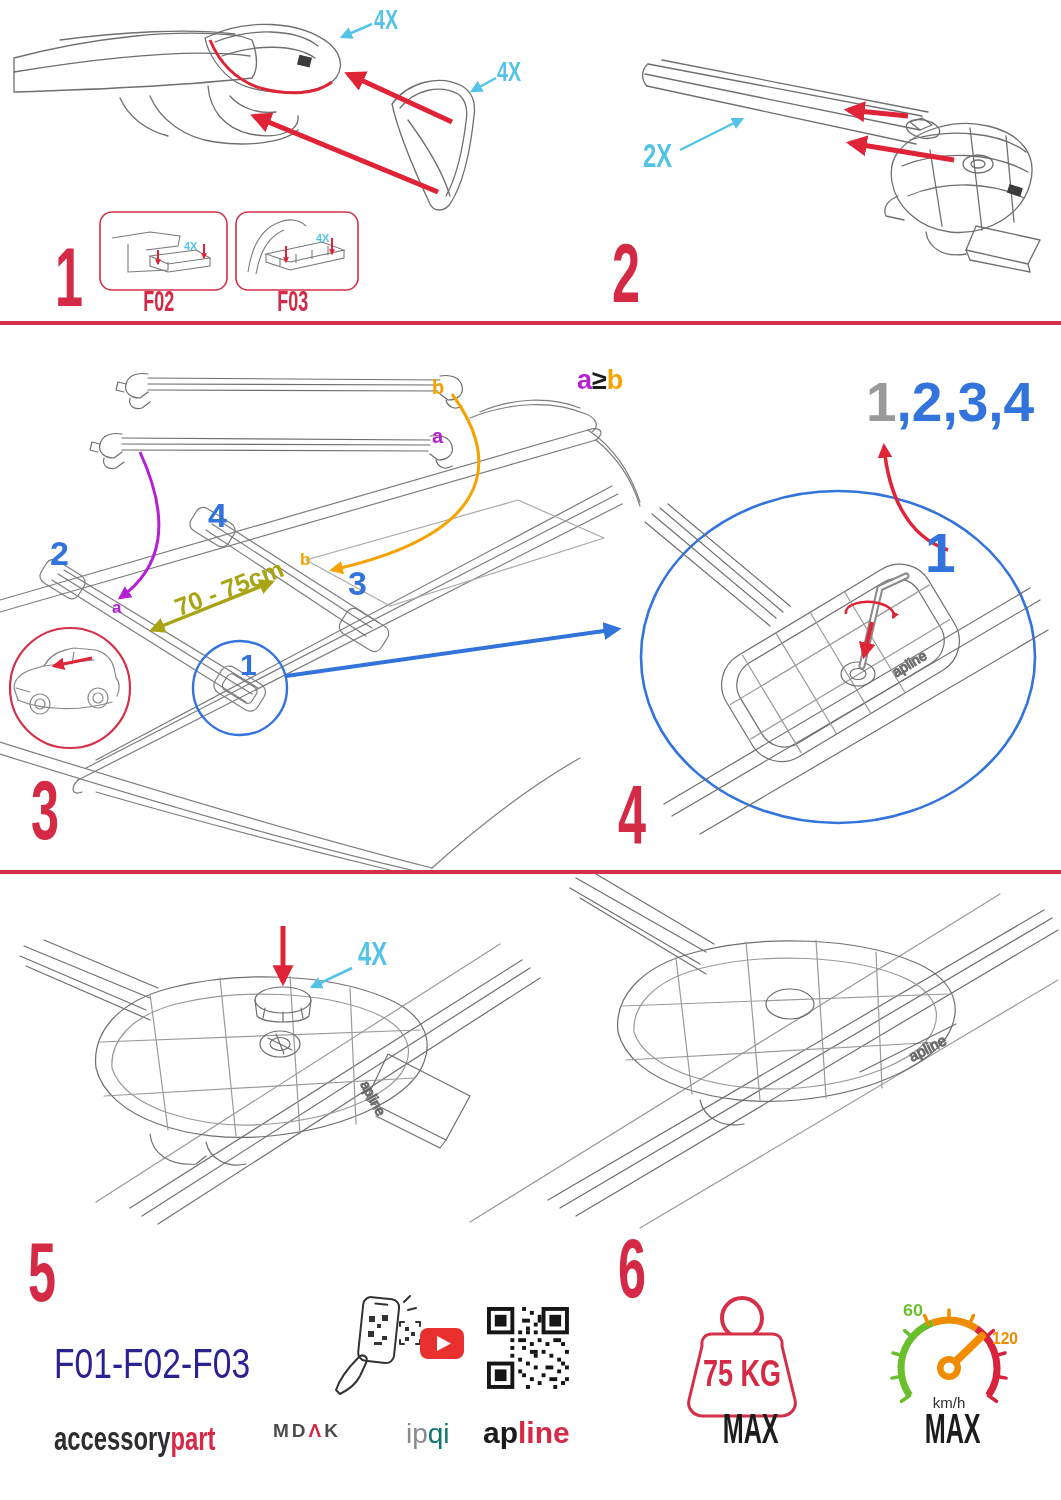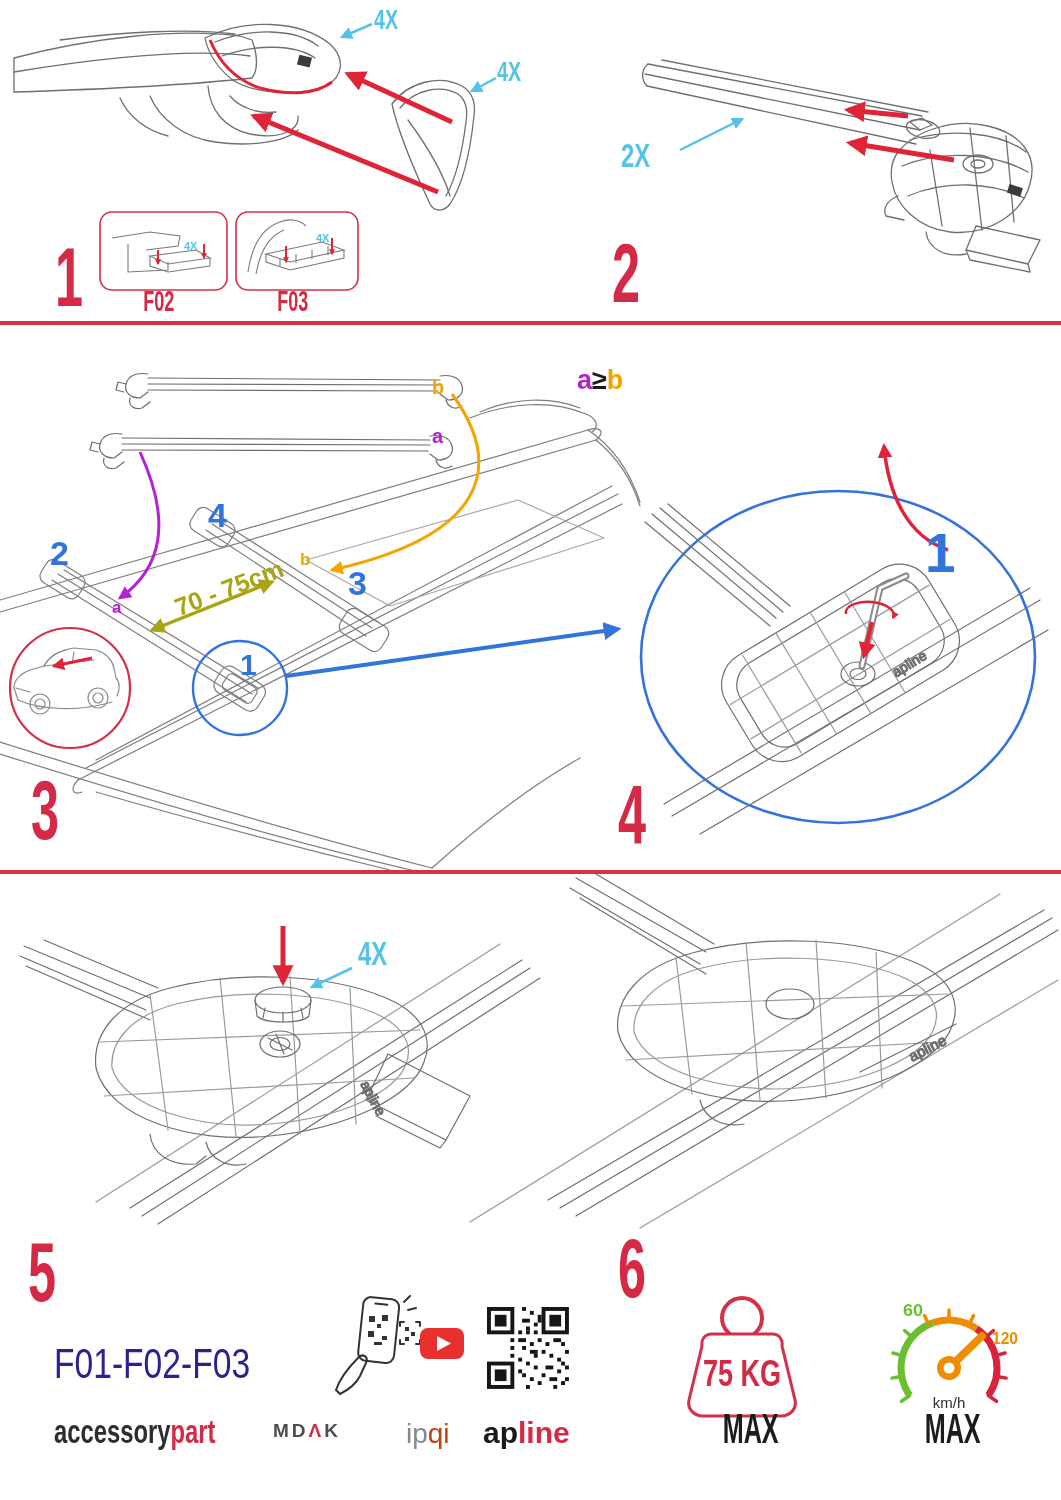--- a/index.html
+++ b/index.html
@@ -12,21 +12,21 @@
   .sq7{display:inline-block;transform:scaleX(.7);transform-origin:0 0;white-space:nowrap;}
   .cyan{color:#55c3e8;font-weight:700;font-size:30px;line-height:1;}
   .bluelab{color:#3273dc;font-weight:700;line-height:1;}
   .boxlab{color:#d42a46;font-weight:700;font-size:30px;line-height:1;text-align:left;}
   .boxlab .sq{transform-origin:50% 0;}
   .rule{font-weight:700;font-size:27px;line-height:1;}
   .dist{color:#a9a414;font-weight:700;font-size:25px;line-height:1;
         transform:rotate(-21deg);transform-origin:0 50%;white-space:nowrap;}
   .seq{font-weight:700;font-size:55px;line-height:1;letter-spacing:0px;}
   .code{color:#2b2291;font-weight:400;font-size:42px;line-height:1;}
-  .brand{font-size:34px;font-weight:700;line-height:1;color:#2d2d2d;}
+  .brand{font-size:34px;font-weight:700;line-height:1;color:#2d2d2d;margin-top:7px;}
   .maxlab{font-weight:700;font-size:42px;line-height:1;color:#1c1c1c;text-align:right;}
   .maxlab .sq{transform-origin:50% 0;}
   svg{display:block;}
   svg text{font-family:"Liberation Sans",sans-serif;}
 </style>
 </head>
 <body>
 
 <div class="page">
 
@@ -144,21 +144,21 @@
       <path d="M436,250 L440,260 L500,272 L498,264"></path>
     </g>
     <rect x="478" y="186" width="14" height="9" fill="#3b3b3b" transform="rotate(18 485 190)"></rect>
     <g stroke="#e02438" fill="none" stroke-width="5">
       <path d="M378,116 L318,110" marker-end="url(#ar-red)"></path>
       <path d="M424,160 L320,143" marker-end="url(#ar-red)"></path>
     </g>
     <path d="M150,150 L212,119" stroke="#55c3e8" stroke-width="2.5" fill="none" marker-end="url(#ar-cyan)"></path>
   </svg>
 
-  <div class="abs cyan" style="left:621px;top:138px;font-size:34px"><span class="sq7">2X</span></div>
+  <div class="abs cyan" style="left:643px;top:138px;font-size:34px"><span class="sq7">2X</span></div>
   <div class="abs num" style="left:612px;top:231px"><span class="sq">2</span></div>
 
   <div class="divider" style="top:321px"></div>
 
   <svg class="abs" style="left:0;top:322px" width="1061" height="550" viewBox="0 0 1061 550">
 
     <g stroke="#6f6f6f" stroke-width="1.2" fill="none" stroke-linejoin="round" stroke-linecap="round">
       <path d="M148,56 L440,58 M148,62 L440,63 M148,68 L438,69"></path>
       <path d="M148,52 C136,50 128,54 126,62 C124,70 130,76 140,76 L148,70"></path>
       <path d="M130,76 C128,84 134,88 142,86 L150,80"></path>
@@ -254,20 +254,21 @@
   <div class="abs rule" style="left:577px;top:367px"><span style="color:#b520d4">a</span><span style="color:#1c1c1c">≥</span><span style="color:#f4a300">b</span></div>
   <div class="abs" style="left:432px;top:376px;color:#f4a300;font-weight:700;font-size:20px">b</div>
   <div class="abs" style="left:432px;top:425px;color:#b520d4;font-weight:700;font-size:20px">a</div>
   <div class="abs bluelab" style="left:50px;top:536px;font-size:34px">2</div>
   <div class="abs bluelab" style="left:208px;top:498px;font-size:34px">4</div>
   <div class="abs bluelab" style="left:348px;top:566px;font-size:34px">3</div>
   <div class="abs bluelab" style="left:240px;top:650px;font-size:30px">1</div>
   <div class="abs" style="left:112px;top:598px;color:#b520d4;font-weight:700;font-size:17px">a</div>
   <div class="abs" style="left:300px;top:550px;color:#f4a300;font-weight:700;font-size:17px">b</div>
   <div class="abs dist" style="left:176px;top:596px">70 - 75cm</div>
+  <div class="abs seq" style="left:866px;top:375px"><span style="color:#9a9a9a">1</span><span style="color:#3273dc">,2,3,4</span></div>
   <div class="abs bluelab" style="left:925px;top:526px;font-size:55px">1</div>
   <div class="abs num" style="left:31px;top:768px"><span class="sq">3</span></div>
   <div class="abs num" style="left:618px;top:773px"><span class="sq">4</span></div>
 
   <div class="divider" style="top:870px"></div>
 
   <svg class="abs" style="left:0;top:872px" width="1061" height="628" viewBox="0 0 1061 628">
 
     <g stroke="#6f6f6f" stroke-width="1.2" fill="none" stroke-linejoin="round" stroke-linecap="round">
       <path d="M24,74 L150,126 M20,84 L146,138 M26,94 L150,148 M44,68 L158,116"></path>
@@ -424,19 +425,19 @@
   </svg>
 
   <div class="abs cyan" style="left:358px;top:936px;font-size:34px"><span class="sq7">4X</span></div>
   <div class="abs num" style="left:28px;top:1230px"><span class="sq">5</span></div>
   <div class="abs num" style="left:618px;top:1226px"><span class="sq">6</span></div>
 
   <div class="abs code" style="left:54px;top:1343px"><span class="sq" style="transform:scaleX(.8)">F01-F02-F03</span></div>
 
   <div class="abs brand" style="left:54px;top:1414px"><span class="sq7"><span style="color:#2d2d2d">accessory</span><span style="color:#d42a46">part</span></span></div>
   <div class="abs" style="left:273px;top:1420px;font-size:19px;font-weight:700;letter-spacing:3px;color:#4d4d4f"><span>MD</span><span style="color:#d42a46">Λ</span><span>K</span></div>
-  <div class="abs" style="left:406px;top:1418px;font-size:28px;color:#87898c"><span>ip</span><span style="color:#c2410c">qi</span></div>
+  <div class="abs" style="left:406px;top:1418px;font-size:28px;color:#87898c"><span>ip</span><span style="color:#0f766e">qi</span></div>
   <div class="abs" style="left:483px;top:1416px;font-size:30px;font-weight:700;color:#1a1a1a"><span>ap</span><span style="color:#d42a46">line</span></div>
 
   <div class="abs maxlab" style="left:697px;top:1408px;width:100px"><span class="sq">MAX</span></div>
   <div class="abs maxlab" style="left:899px;top:1408px;width:100px"><span class="sq">MAX</span></div>
 
 </div>
 
 </body></html>

